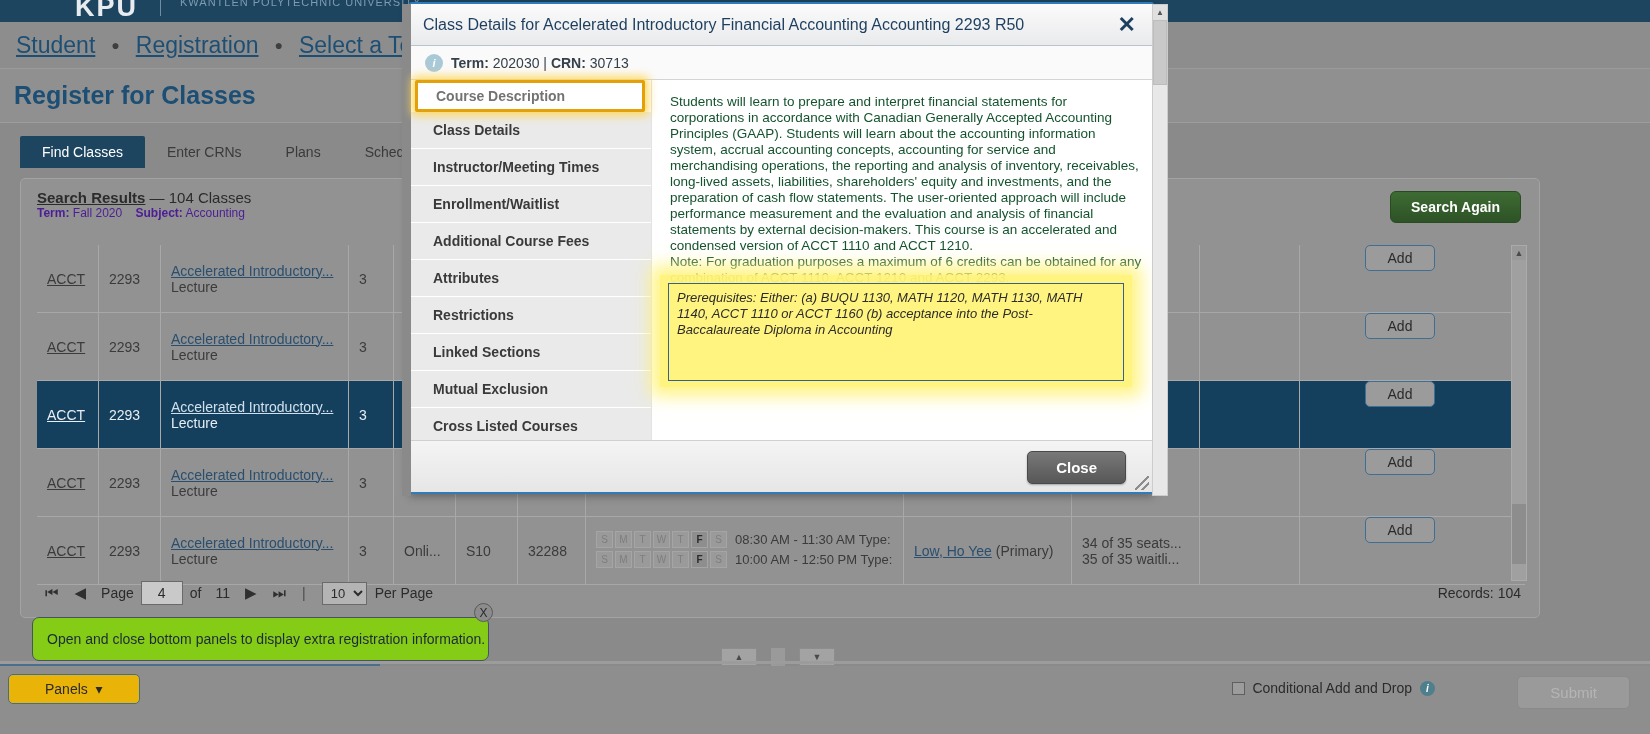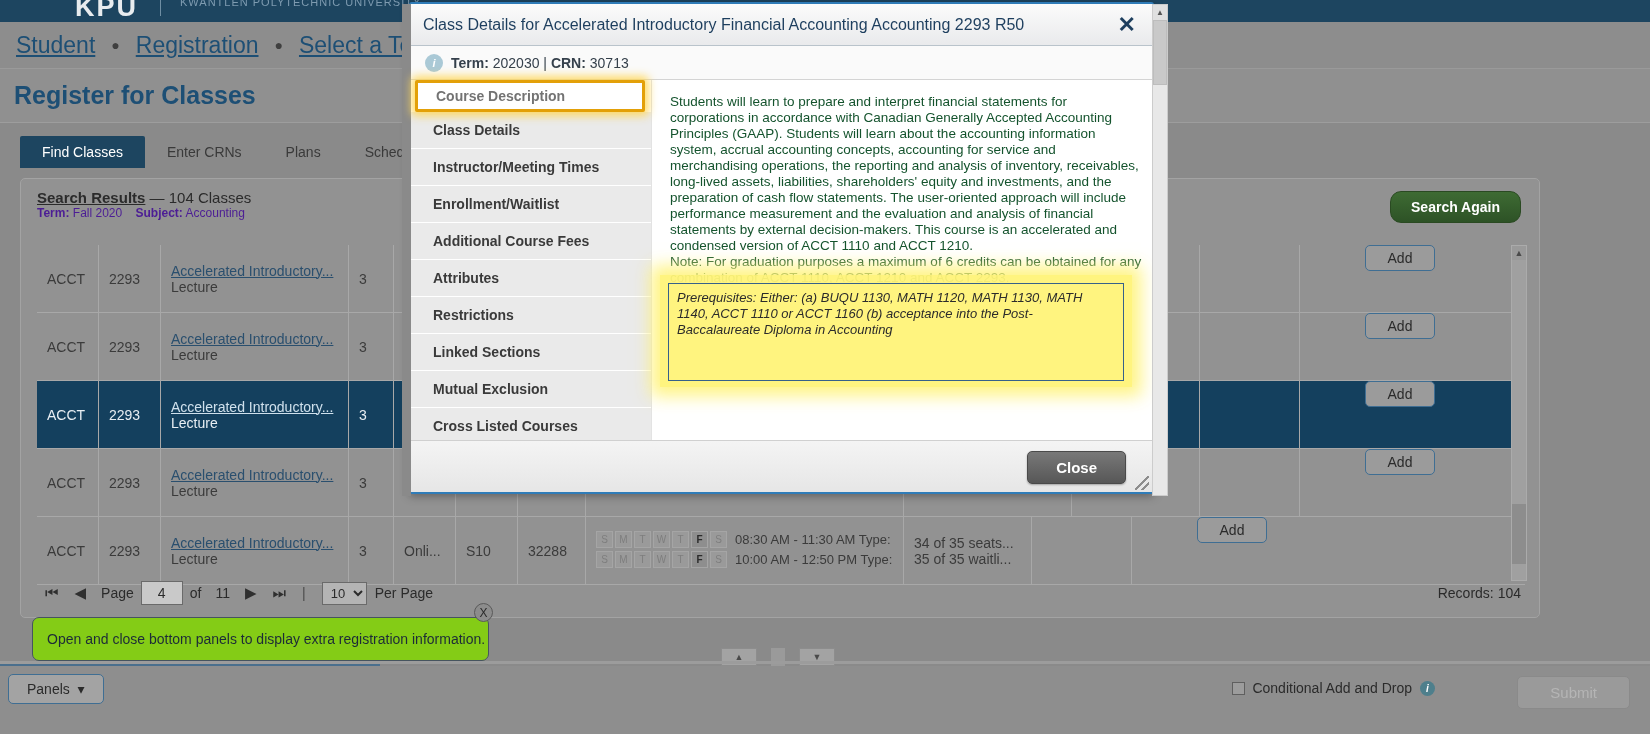--- a/index.html
+++ b/index.html
@@ -70,36 +70,36 @@
   .results-head { padding:10px 0 6px 16px; }
   .rh-line1 { font-size:15px; color:#2b2b2b; }
   .rh-line1 b { font-weight:bold;text-decoration:underline; }
   .rh-line2 { font-size:12px; color:#4c1d95; margin-top:0; }
   .rh-line2 b { font-weight:bold; }
 
   .search-again {
     position:absolute; right:18px; top:12px;
     background:linear-gradient(#3e6b33,#2d5226);
     color:#fff; font-size:14px; font-weight:bold;
-    border:1px solid #2a4a22; border-radius:11px;
+    border:1px solid #2a4a22; border-radius:6px;
     padding:7px 20px; cursor:pointer;
   }
 
   .grid { position:absolute; left:16px; top:66px; width:1488px; }
   .grid-row { display:flex; height:68px; border-bottom:1px solid #a8a8a8; }
   .grid-row.selected { background:#14405e; }
   .grid-row.selected .cell, .grid-row.selected .cell a { color:#e8eef3; }
   .cell {
     border-right:1px solid #a8a8a8; font-size:14px; color:#3b3b3b;
     display:flex; flex-direction:column; justify-content:center;
     padding:0 10px; overflow:hidden; white-space:nowrap;
   }
   .cell a { color:#2a4f6e; text-decoration:underline; }
   .grid-row.selected .cell a { color:#cfe0ec; }
-  .c-subj   { width:62px; }
+  .c-subj   { width:62px;text-decoration:underline; }
   .c-num    { width:62px; }
   .c-title  { width:188px; }
   .c-hrs    { width:45px; }
   .c-cmp    { width:62px; }
   .c-sec    { width:62px; }
   .c-crn    { width:68px; }
   .c-meet   { width:318px; }
   .c-instr  { width:168px; }
   .c-status { width:128px; }
   .c-attr   { width:100px; }
@@ -167,22 +167,22 @@
 
   
   .bottom-sep { position:absolute; left:0; top:661px; width:1650px; height:3px; background:#9c9c9c; }
   .bottom-sep2 { position:absolute; left:0; top:664px; width:380px; height:2px; background:#4a6f8d; }
   .bottom-bar {
     position:absolute; left:0; top:666px; width:1650px; height:68px;
     background:#8e8e8e;
   }
   .panels-btn {
     position:absolute; left:8px; top:8px;
-    background:#a3a3a3; border:1px solid #3f6e93; border-radius:5px;
-    padding:6px 18px; font-size:14px; color:#2b2b2b; cursor:pointer;
+    background:#eab308; border:1px solid #3f6e93; border-radius:5px;
+    padding:6px 36px; font-size:14px; color:#2b2b2b; cursor:pointer;
   }
   .cond-wrap {
     position:absolute; right:215px; top:14px;
     display:flex; align-items:center; font-size:14px; color:#2b2b2b;
   }
   .cond-box { width:13px; height:13px; border:1px solid #5f5f5f; background:#9c9c9c; margin-right:7px; }
   .info-dot {
     width:15px; height:15px; border-radius:50%; background:#4e7f8c;
     color:#fff; font-size:10px; font-weight:bold; display:flex;
     align-items:center; justify-content:center; margin-left:8px;
@@ -465,20 +465,24 @@
             <span class="day">S</span>
             <span class="day">M</span>
             <span class="day">T</span>
             <span class="day">W</span>
             <span class="day">T</span>
             <span class="day on">F</span>
             <span class="day">S</span>
             <span class="meet-time">10:00 AM - 12:50 PM Type:</span>
           </div>
         </div>
+        <div class="cell c-instr">
+          <span><a>Low, Ho Yee</a>
+          <span>(Primary)</span></span>
+        </div>
         <div class="cell c-status">
           <span>34 of 35 seats...</span>
           <span>35 of 35 waitli...</span>
         </div>
         <div class="cell c-attr"></div>
         <div class="cell c-add">
           <button class="add-btn">Add</button>
         </div>
       </div>
     </div>

